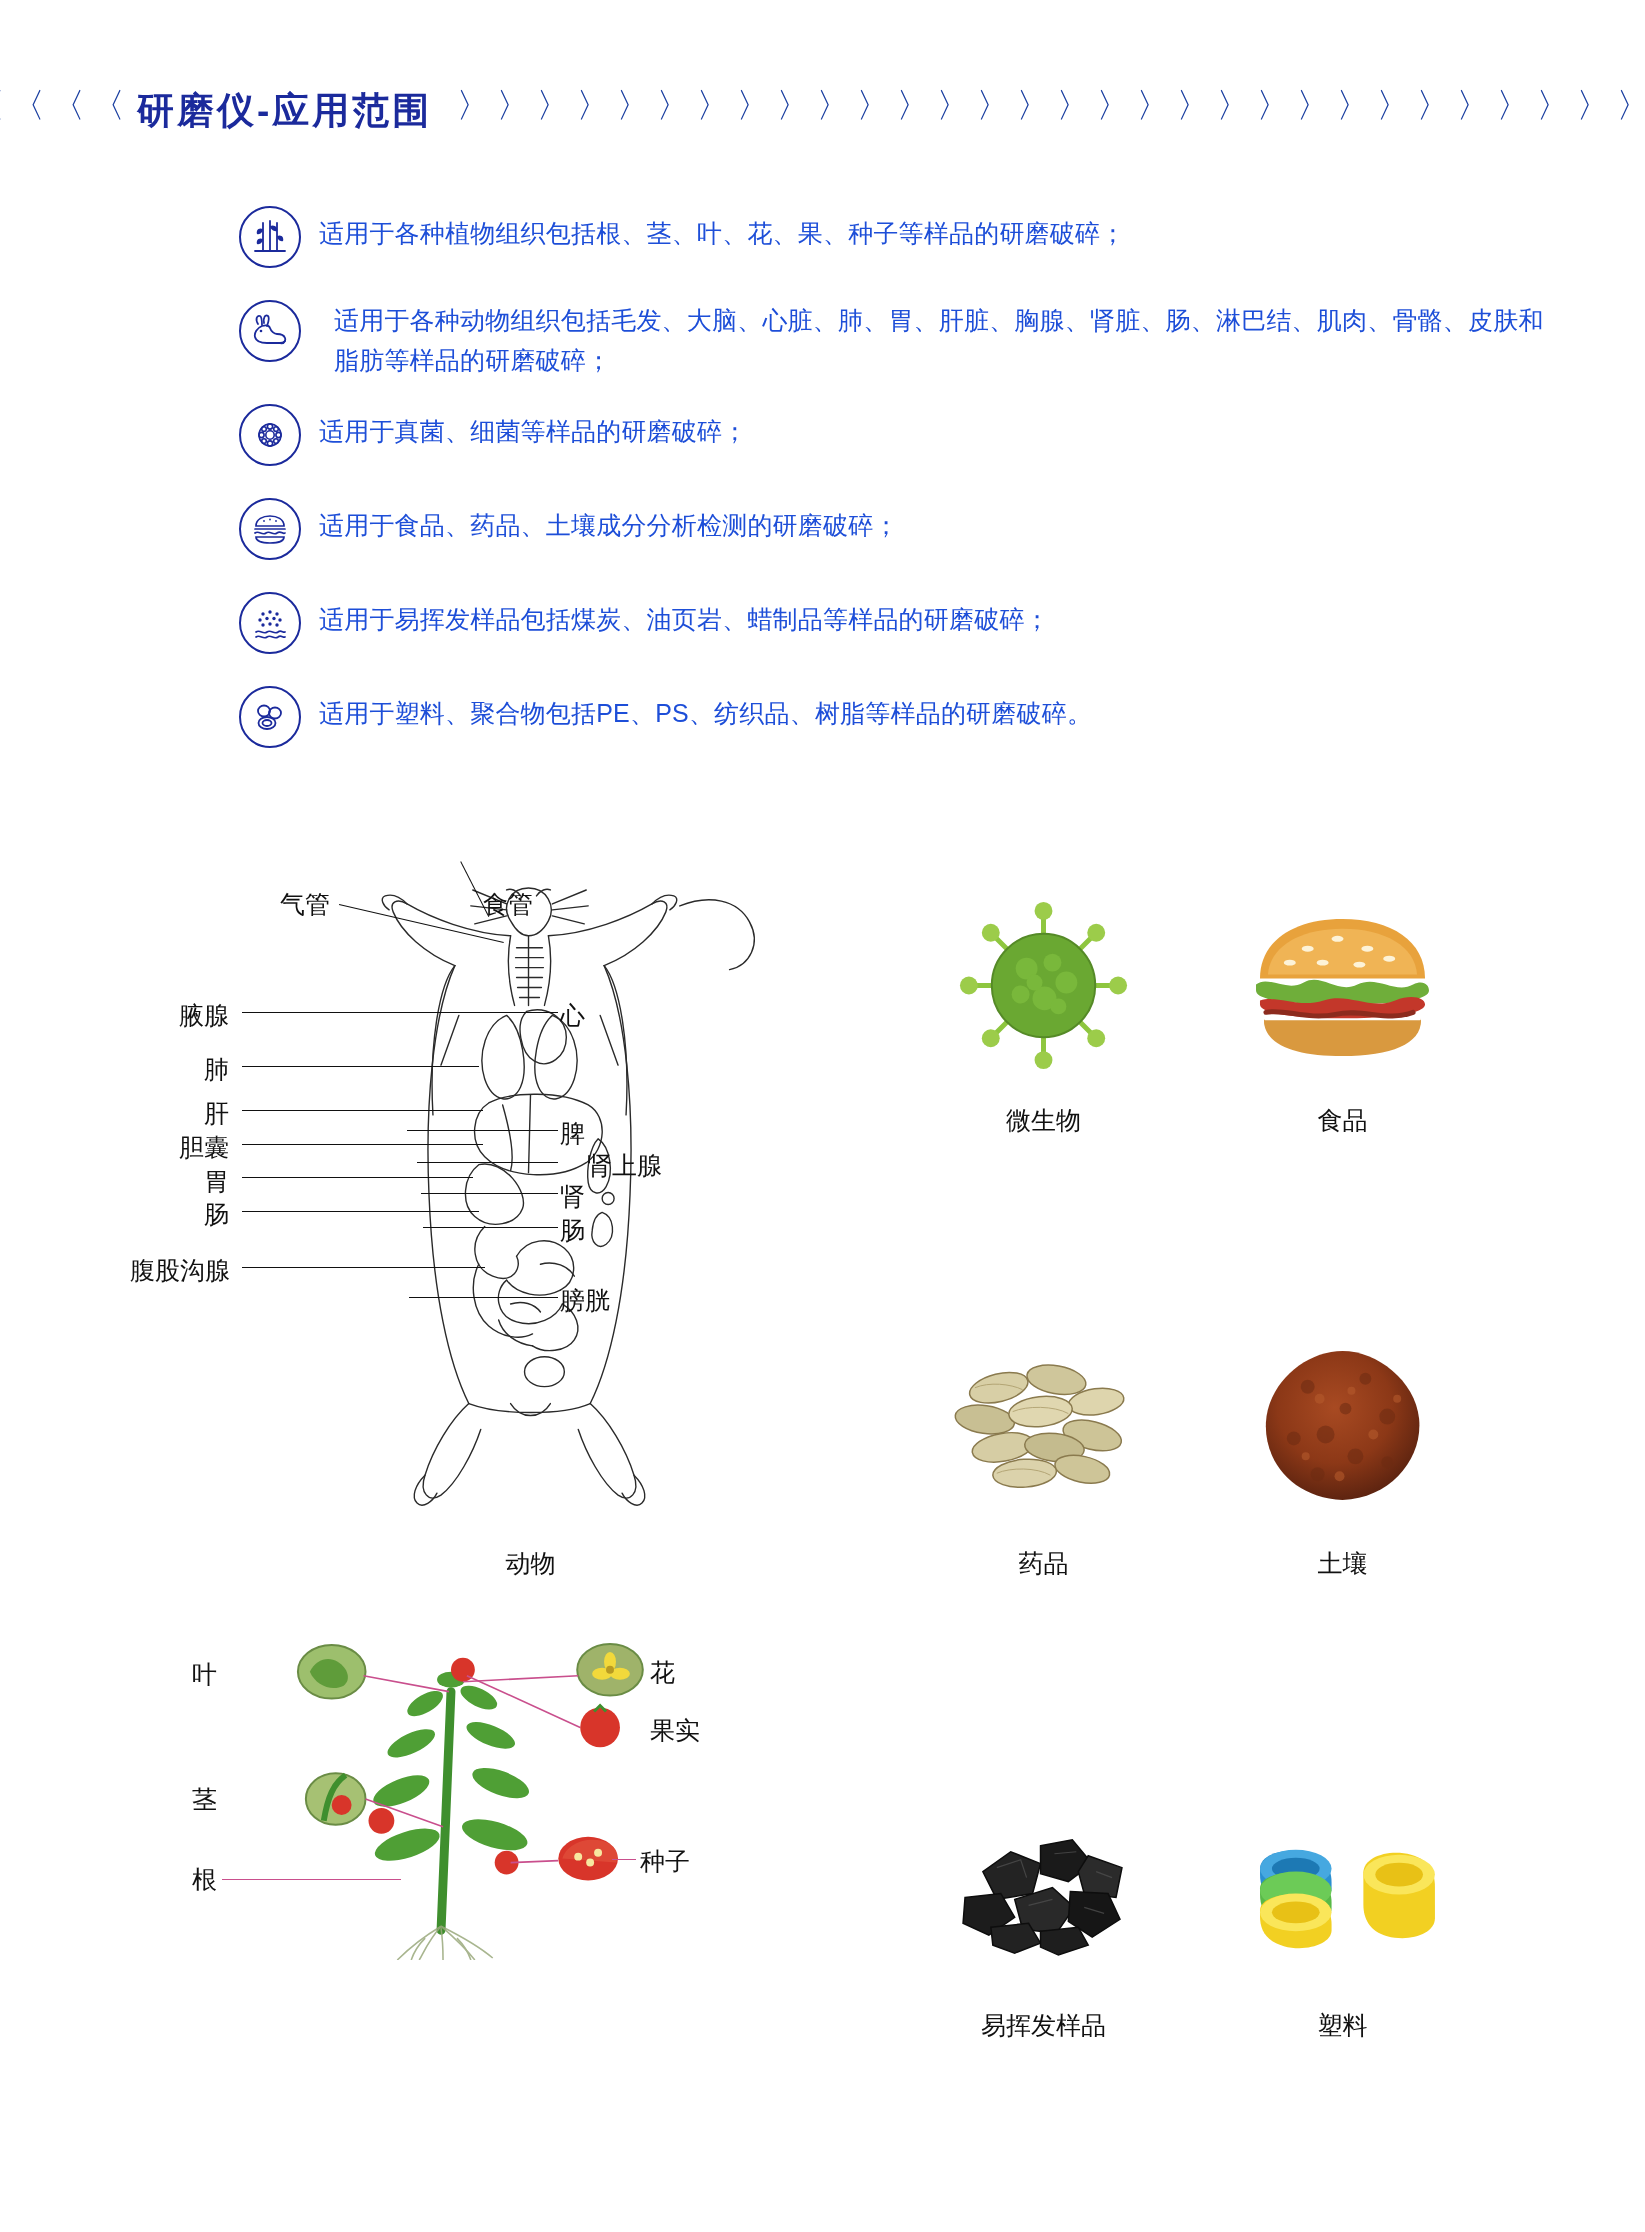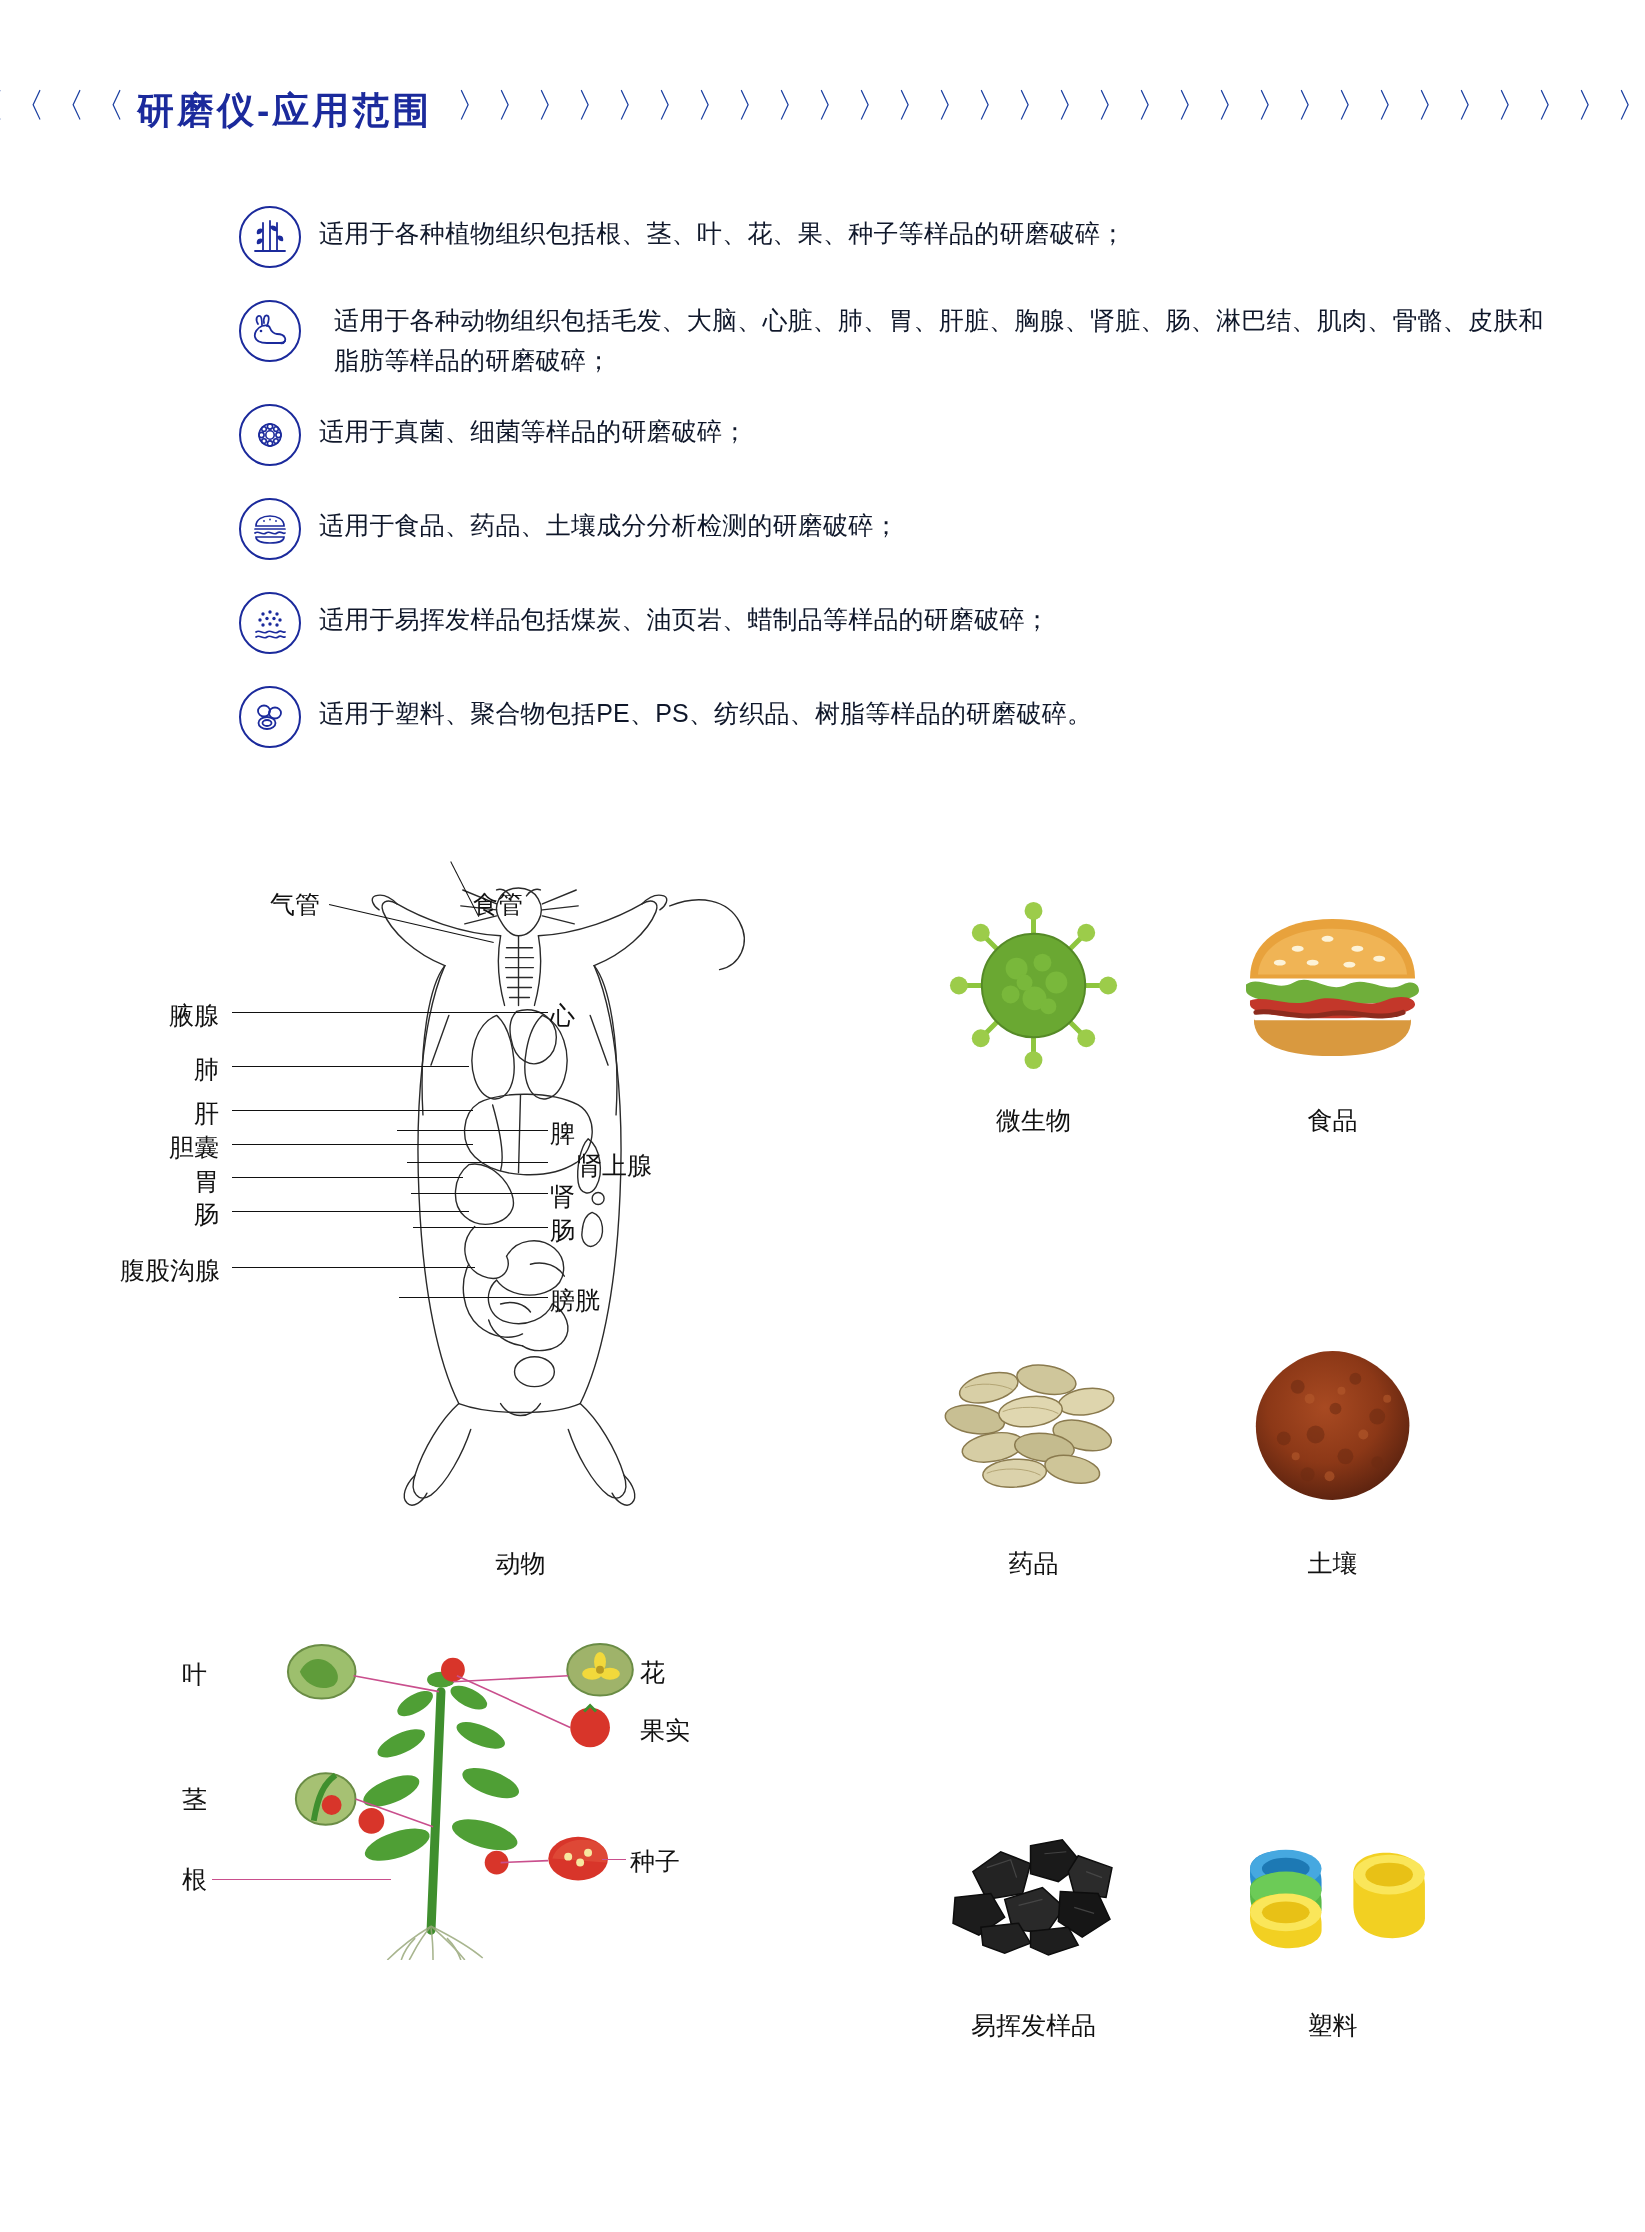--- a/index.html
+++ b/index.html
@@ -78,31 +78,31 @@
     display: flex;
     align-items: center;
     justify-content: center;
     margin-right: 18px;
     margin-top: 2px;
   }
   .bullet-icon svg { display: block; }
   .bullet-text {
     font-size: 25px;
     line-height: 1.6;
-    color: #0f172a;
+    color: #1d4ed8;
     padding-top: 9px;
     letter-spacing: 0.2px;
   }
   .b2 .bullet-text { padding-top: 2px; margin-left: 15px; }
 
   
   .figures {
     position: absolute;
     top: 846px;
-    left: 8px;
+    left: 18px;
     width: 1500px;
     height: 1323px;
   }
 
   .fig-caption {
     text-align: center;
     font-size: 25px;
     color: #111;
     margin-top: 10px;
   }

